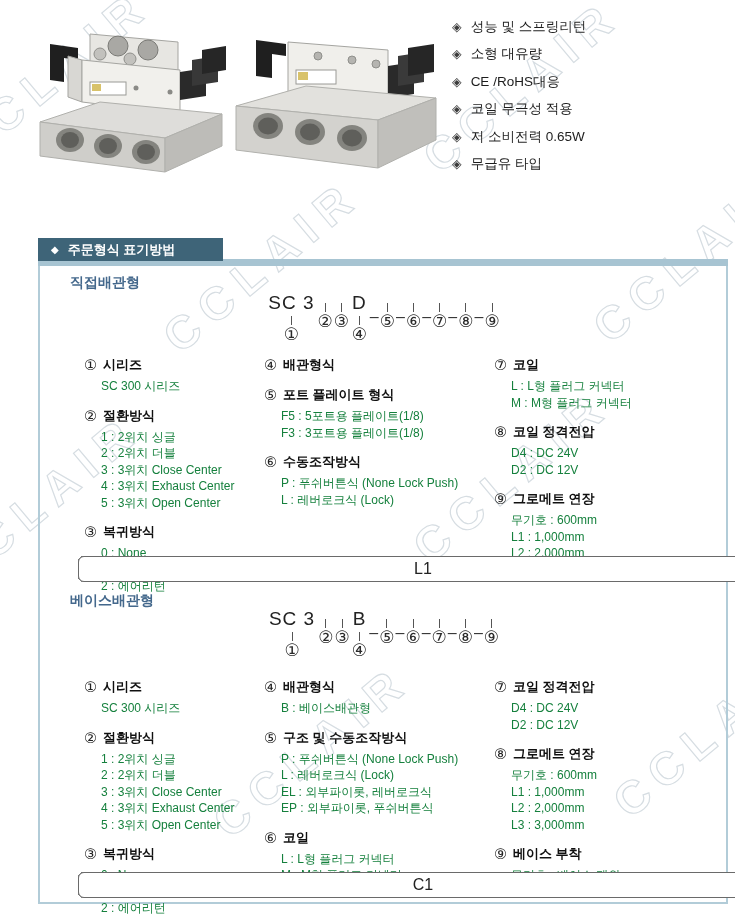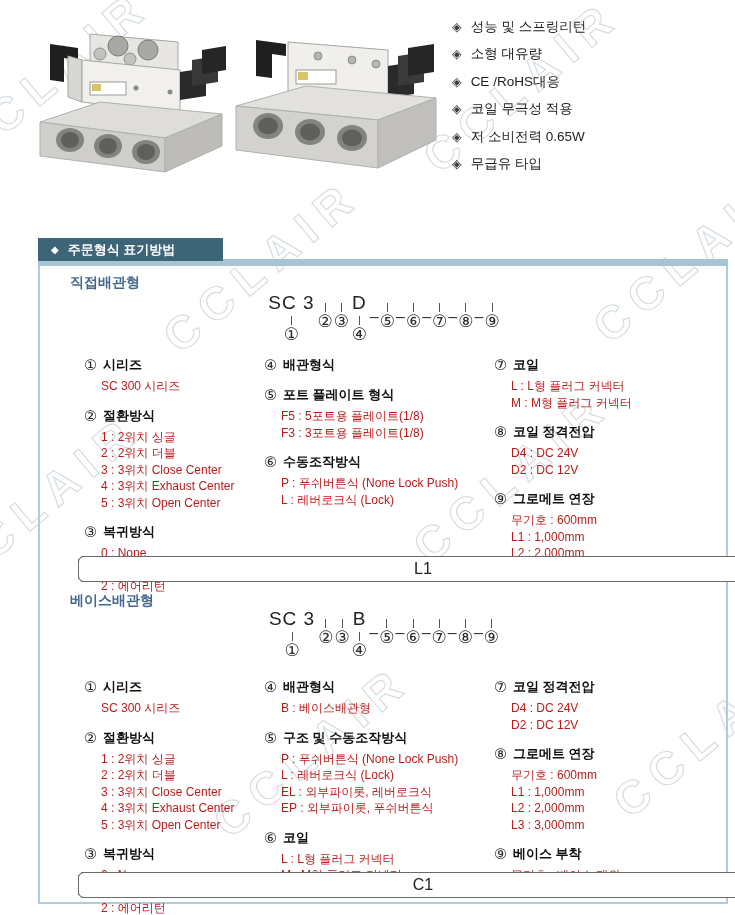--- a/index.html
+++ b/index.html
@@ -43,21 +43,21 @@
   .col{position:absolute;}
   .s1col1{left:44px;top:90px;width:180px;}
   .s1col2{left:224px;top:90px;width:235px;}
   .s1col3{left:454px;top:90px;width:215px;}
   .s2col1{left:44px;top:412px;width:180px;}
   .s2col2{left:224px;top:412px;width:235px;}
   .s2col3{left:454px;top:412px;width:215px;}
   .group{margin-bottom:12px;}
   .ghead{font-size:13px;font-weight:bold;color:#101010;margin-bottom:4px;display:flex;align-items:center;gap:6px;}
   .gnum{font-weight:normal;font-size:14.5px;color:#222;}
-  .gitem{font-size:12px;color:#b91c1c;line-height:16.5px;padding-left:17px;}
+  .gitem{font-size:12px;color:#15803d;line-height:16.5px;padding-left:17px;}
 </style>
 </head>
 <body>
 
 <div class="page">
 
   <svg class="wm-layer" width="735" height="915">
     <text class="wm" transform="translate(-30 165) rotate(-40)">CCLAIR</text>
     <text class="wm" transform="translate(440 175) rotate(-40)">CCLAIR</text>
     <text class="wm" transform="translate(180 355) rotate(-40)">CCLAIR</text>

